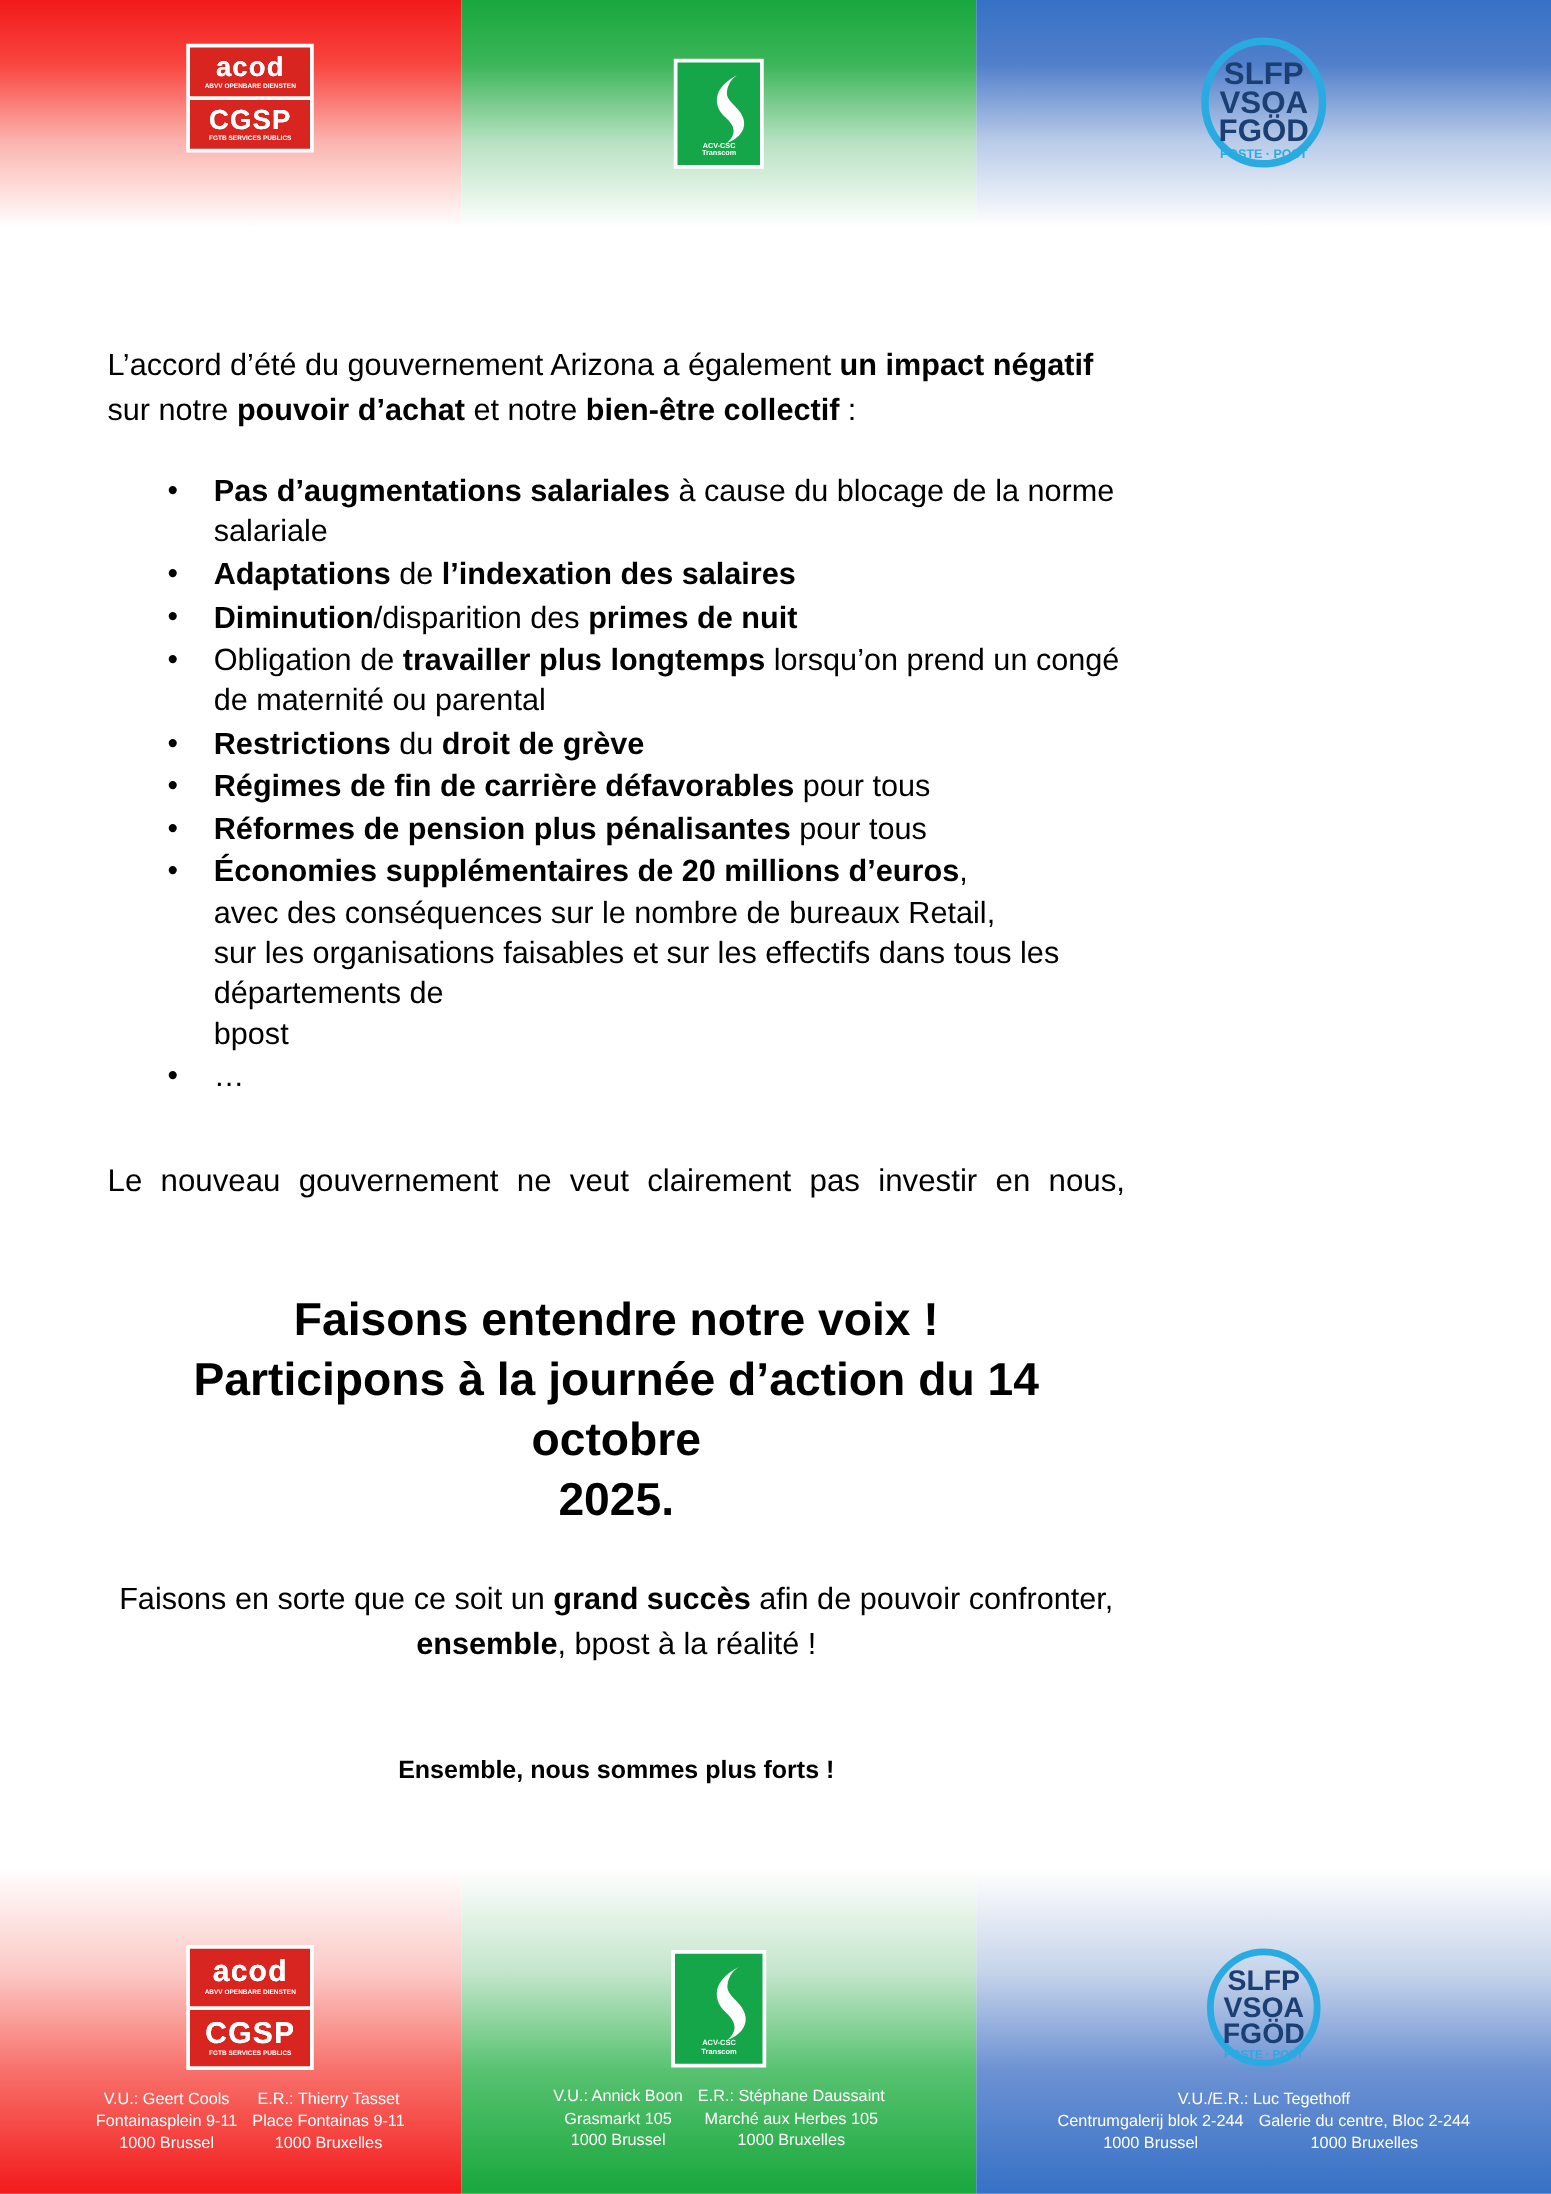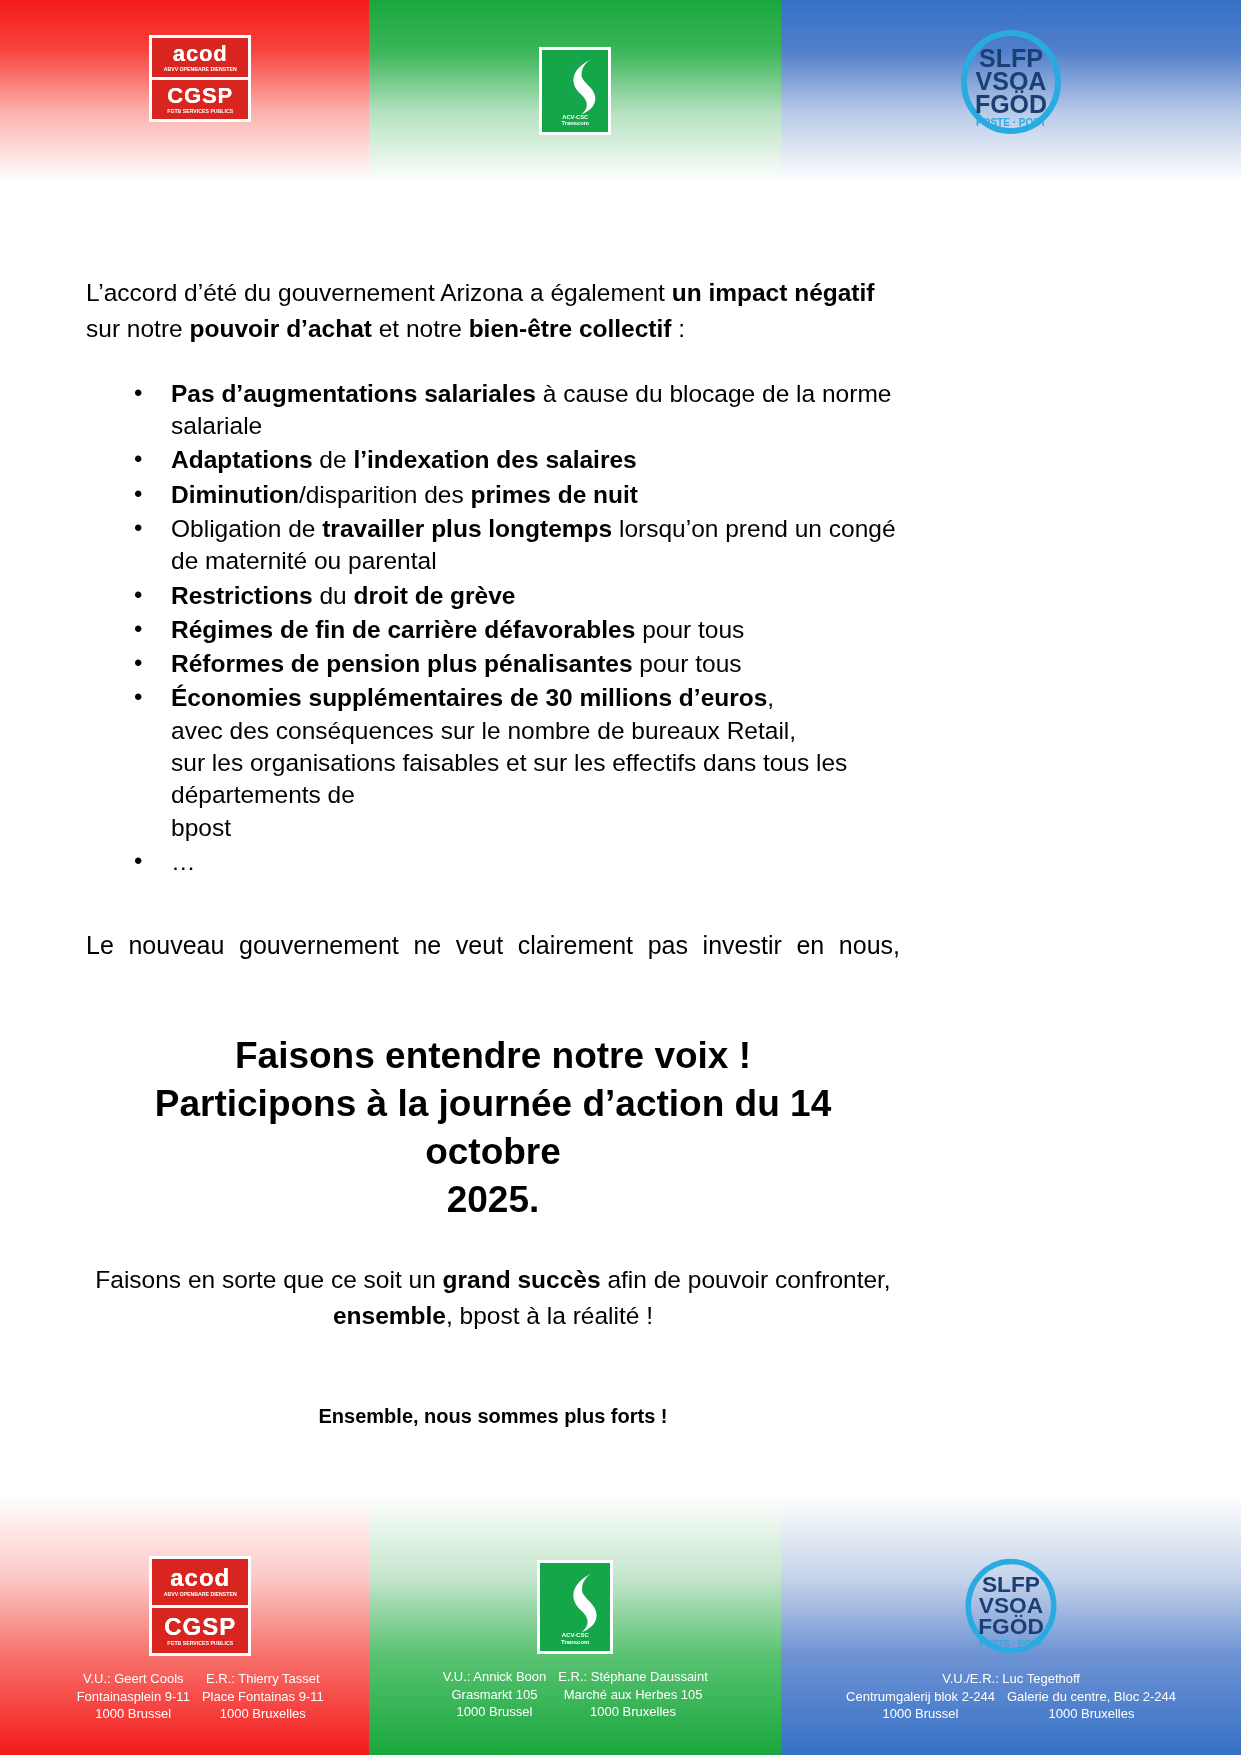--- a/index.html
+++ b/index.html
@@ -245,21 +245,21 @@
     <li><b>Diminution</b><span>/disparition des </span><b>primes de nuit</b></li>
 
     <li><span>Obligation de </span><b>travailler plus longtemps</b><span> lorsqu’on prend un congé de maternité ou parental</span></li>
 
     <li><b>Restrictions</b><span> du </span><b>droit de grève</b></li>
 
     <li><b>Régimes de fin de carrière défavorables</b><span> pour tous</span></li>
 
     <li><b>Réformes de pension plus pénalisantes</b><span> pour tous</span></li>
 
-    <li><b>Économies supplémentaires de 30 millions d’euros</b><span>,</span>
+    <li><b>Économies supplémentaires de 20 millions d’euros</b><span>,</span>
       <span class="cont">avec des conséquences sur le nombre de bureaux Retail,</span>
       <span class="cont">sur les organisations faisables et sur les effectifs dans tous les départements de</span>
       <span class="cont">bpost</span>
     </li>
 
     <li><span>…</span></li>
   </ul>
 
   <p class="para-justify">
     <span style="display:block;text-align:justify;text-align-last:justify;">Le nouveau gouvernement ne veut clairement pas investir en nous,</span>

